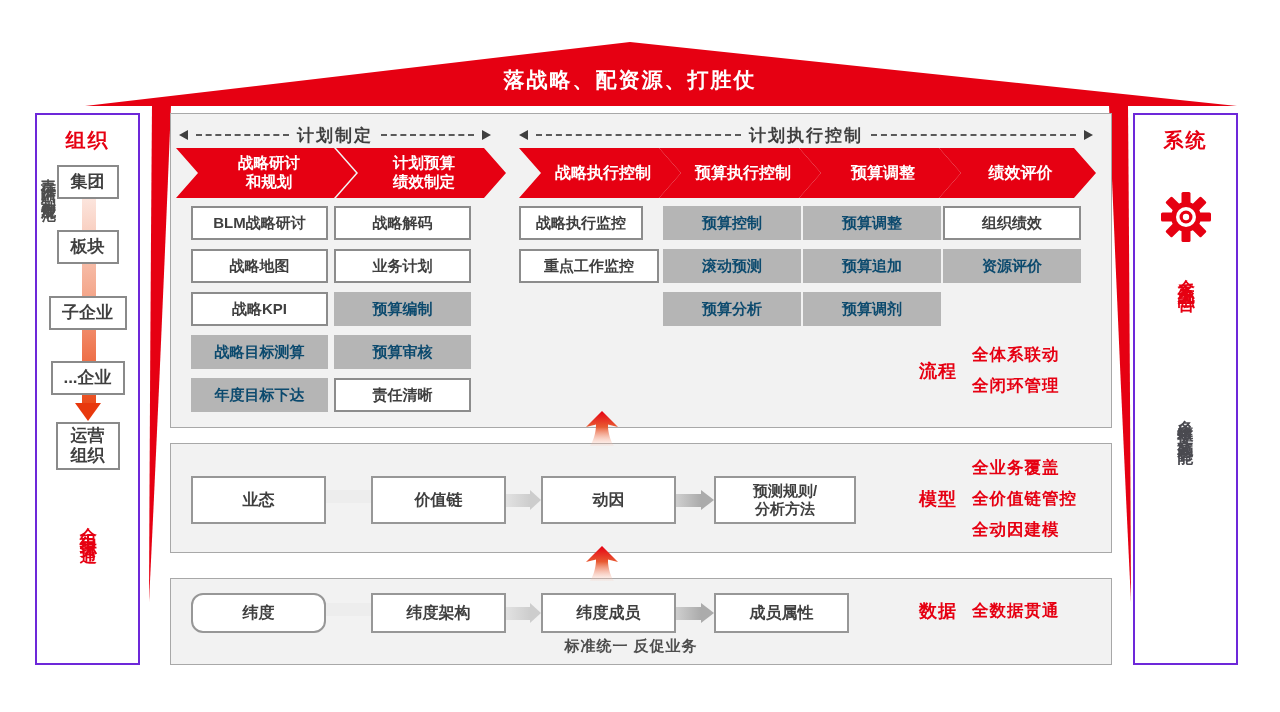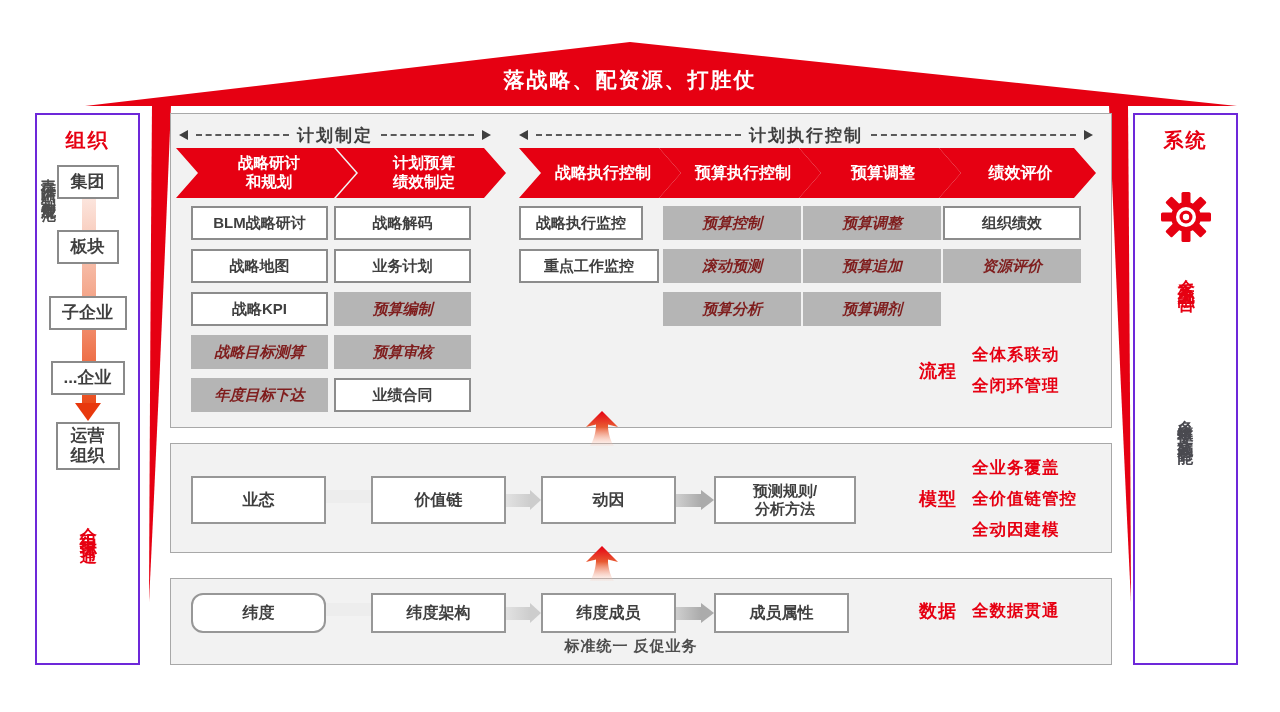--- a/index.html
+++ b/index.html
@@ -59,21 +59,21 @@
   .chev{position:absolute;top:34px;height:50px;background:#e60012;color:#fff;
     clip-path:polygon(0 0,calc(100% - 22px) 0,100% 50%,calc(100% - 22px) 100%,0 100%,22px 50%);
     display:flex;align-items:center;justify-content:center;text-align:center;
     font-weight:bold;font-size:16px;line-height:1.2;padding:0 24px 0 30px;box-sizing:border-box;}
   .chev.two{font-size:15.5px;}
 
   
   .pbox{position:absolute;height:34px;display:flex;align-items:center;justify-content:center;
     font-size:15px;font-weight:600;box-sizing:border-box;}
   .pbox.white{background:#fff;border:2px solid #8c8c8c;color:#3f3f3f;}
-  .pbox.gray{background:#b5b5b5;color:#7f1d1d;font-style:italic;}
+  .pbox.gray{background:#b5b5b5;color:#0c4a6e;}
 
   
   .mbox{position:absolute;background:#fff;border:2px solid #979797;box-sizing:border-box;
     display:flex;align-items:center;justify-content:center;text-align:center;
     font-size:16px;font-weight:600;color:#3f3f3f;line-height:1.2;}
 
   
   .conn{position:absolute;display:flex;align-items:center;}
   .conn .bar{height:13px;flex:1;}
   .conn .head{width:0;height:0;border-top:10px solid transparent;border-bottom:10px solid transparent;}
@@ -176,21 +176,21 @@
     <div class="pbox white" style="left:20px;top:92px;width:137px;">BLM战略研讨</div>
     <div class="pbox white" style="left:20px;top:135px;width:137px;">战略地图</div>
     <div class="pbox white" style="left:20px;top:178px;width:137px;">战略KPI</div>
     <div class="pbox gray" style="left:20px;top:221px;width:137px;">战略目标测算</div>
     <div class="pbox gray" style="left:20px;top:264px;width:137px;text-align:center;">年度目标下达</div>
 
     <div class="pbox white" style="left:163px;top:92px;width:137px;">战略解码</div>
     <div class="pbox white" style="left:163px;top:135px;width:137px;">业务计划</div>
     <div class="pbox gray" style="left:163px;top:178px;width:137px;">预算编制</div>
     <div class="pbox gray" style="left:163px;top:221px;width:137px;">预算审核</div>
-    <div class="pbox white" style="left:163px;top:264px;width:137px;">业绩合同</div>
+    <div class="pbox white" style="left:163px;top:264px;width:137px;">责任清晰</div>
 
     <div class="pbox white" style="left:348px;top:92px;width:124px;">战略执行监控</div>
     <div class="pbox white" style="left:348px;top:135px;width:140px;">重点工作监控</div>
 
     <div class="pbox gray" style="left:492px;top:92px;width:138px;">预算控制</div>
     <div class="pbox gray" style="left:492px;top:135px;width:138px;">滚动预测</div>
     <div class="pbox gray" style="left:492px;top:178px;width:138px;">预算分析</div>
 
     <div class="pbox gray" style="left:632px;top:92px;width:138px;">预算调整</div>
     <div class="pbox gray" style="left:632px;top:135px;width:138px;">预算追加</div>

